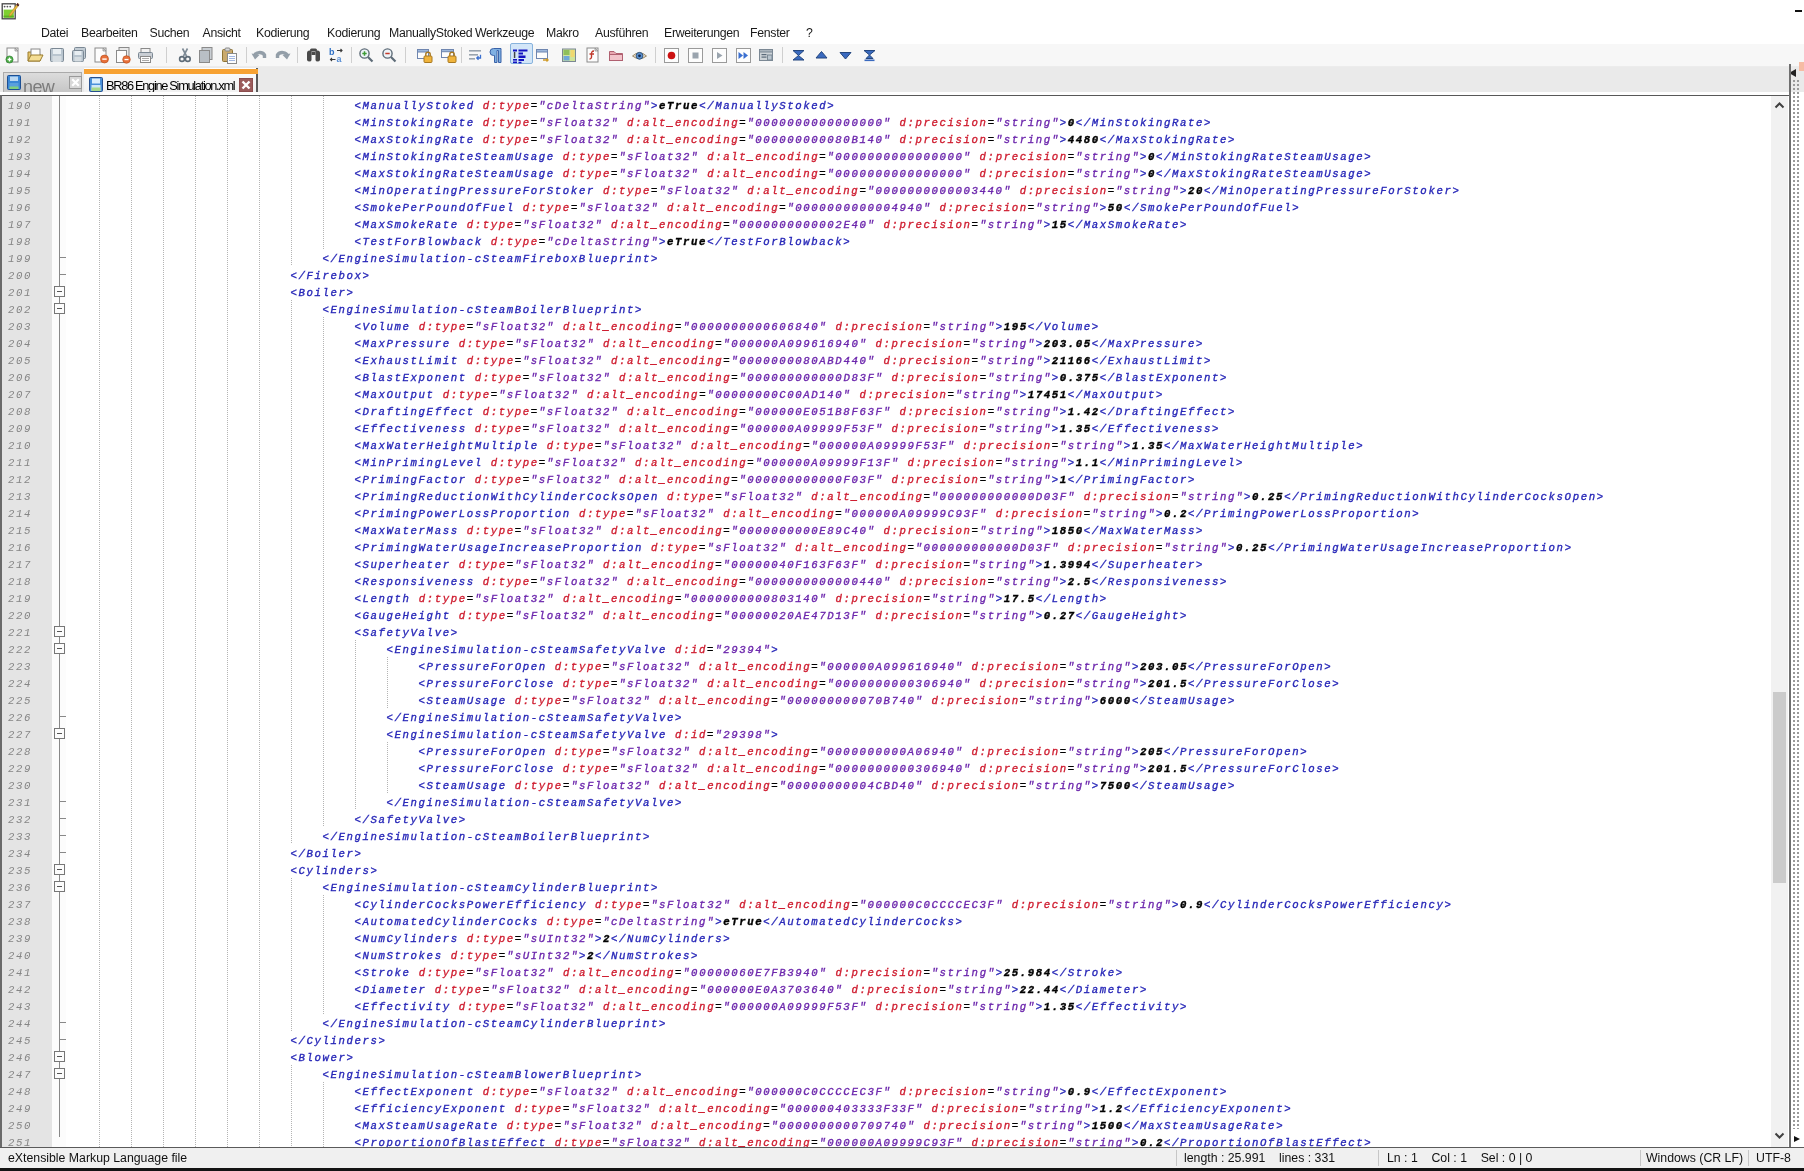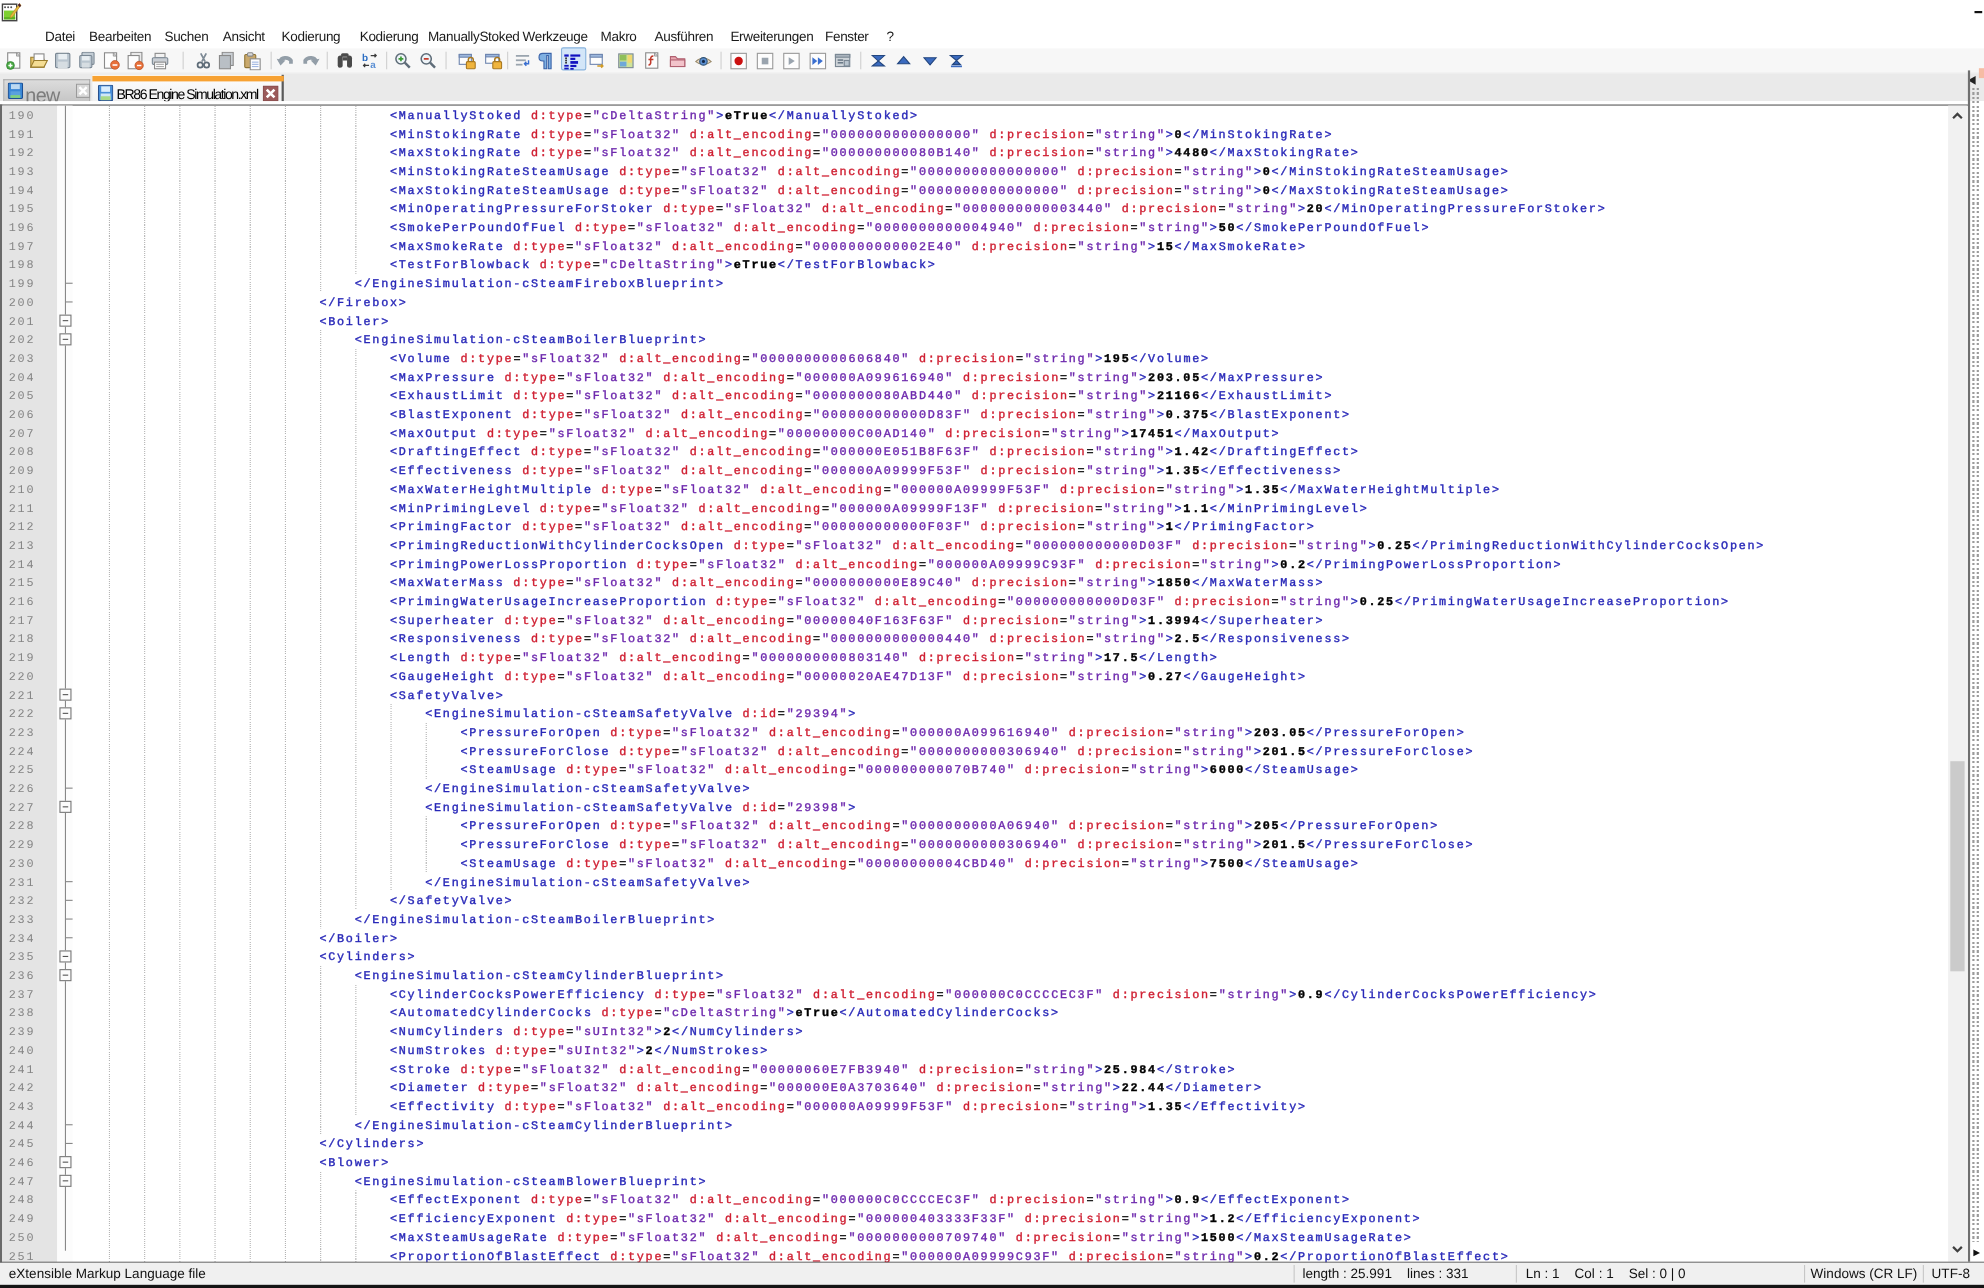--- a/index.html
+++ b/index.html
@@ -21,21 +21,21 @@
 #tabbar { position:absolute; left:0; top:67px; width:1804px; height:25px; background:#eaeaea; }
 #tab1 { position:absolute; left:3px; top:5px; width:79px; height:20px; background:linear-gradient(#dcdcdc,#c6c6c6); border:1px solid #aaaaaa; border-bottom:none; }
 #tab1 .lbl { position:absolute; left:19px; top:4px; font-size:18px; color:#7c7c7c; letter-spacing:-0.6px; }
 #tab2 { position:absolute; left:84px; top:1px; width:174px; height:24px; background:linear-gradient(#fdfdfd,#f1f1f1); border-right:2px solid #5a5a5a; }
 #tab2orange { position:absolute; left:0px; top:1px; width:174px; height:5px; background:#f7a233; }
 #tab2 .lbl { position:absolute; left:22px; top:10px; font-size:12.8px; color:#000; letter-spacing:-1.3px; }
 .floppy { position:absolute; width:14px; height:15px; }
 #tabarrow { position:absolute; left:1789px; top:69px; width:0; height:0; border-top:4px solid transparent; border-bottom:4px solid transparent; border-right:7px solid #222; }
 #tabsliver { position:absolute; left:1799px; top:62px; width:5px; height:9px; background:#f6bca4; }
 
-#editor { position:absolute; left:0; top:92px; width:1804px; height:1056px; background:#ffffff; overflow:hidden; }
+#editor { position:absolute; left:0; top:92px; width:1804px; height:1056px; background:#ffffff; overflow:hidden;font-style:italic; }
 #edgetop { position:absolute; left:0; top:2.5px; width:1789px; height:1.5px; background:#585858; }
 #edgeleft { position:absolute; left:0; top:2.5px; width:1.5px; height:1054px; background:#6a6a6a; }
 #nummargin { position:absolute; left:1.5px; top:4px; width:50.5px; height:1052px; background:#e4e4e4; }
 #nums { position:absolute; left:1px; top:5.5px; width:31px; text-align:right; font-family:"Liberation Mono", monospace; font-size:10.7px; letter-spacing:1.6px; line-height:17px; color:#858585; white-space:pre; }
 #foldmargin { position:absolute; left:52px; top:4px; width:14px; height:1052px; background:#fcfcfc; }
 #foldline { position:absolute; left:59px; top:4px; width:1px; height:1041px; background:#888888; }
 .fbox { position:absolute; left:54px; width:11px; height:11px; background:#fcfcfc; border:1px solid #777; }
 .fbox:after { content:""; position:absolute; left:2px; top:4px; width:5px; height:1px; background:#555; }
 .ftick { position:absolute; left:60px; width:6px; height:1px; background:#888888; }
 .ig { position:absolute; width:1px; background-image:repeating-linear-gradient(to bottom,#b4b4b4 0 1px,transparent 1px 2px); }

